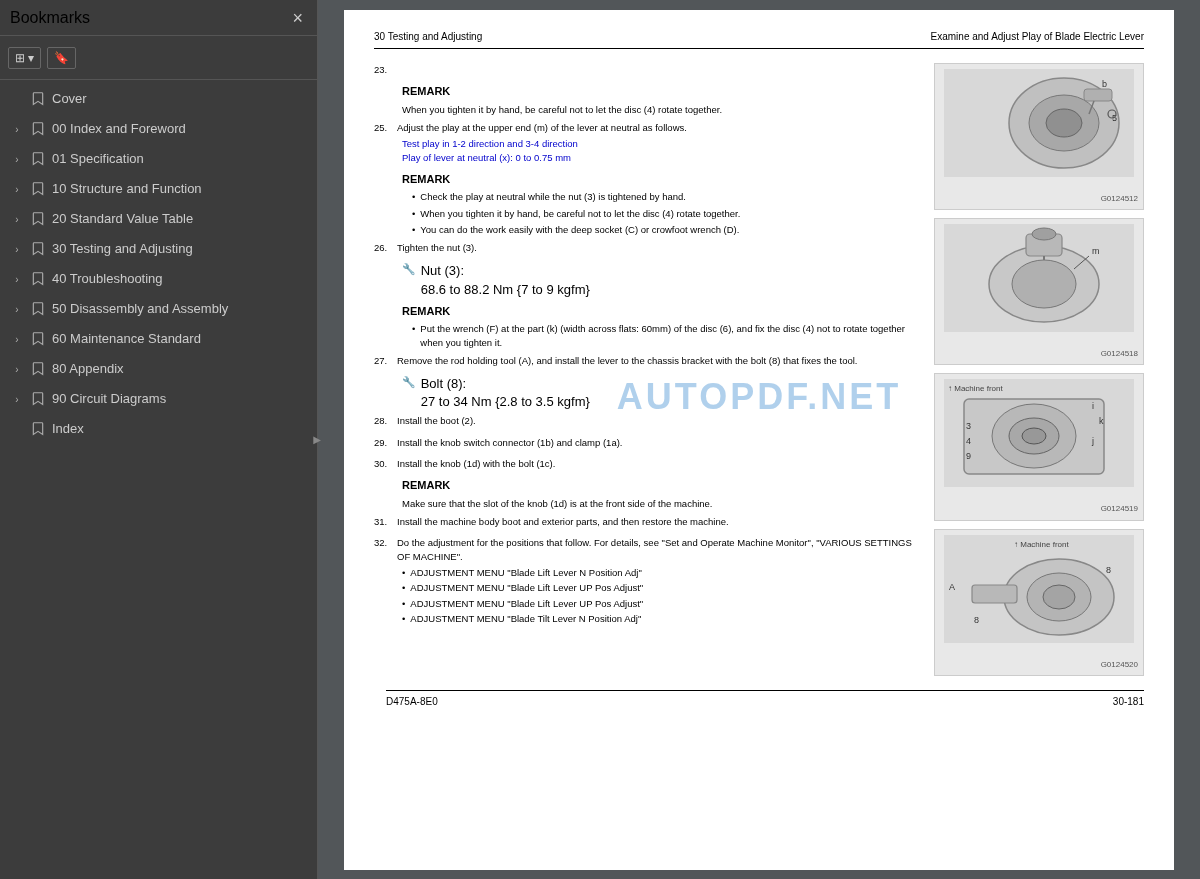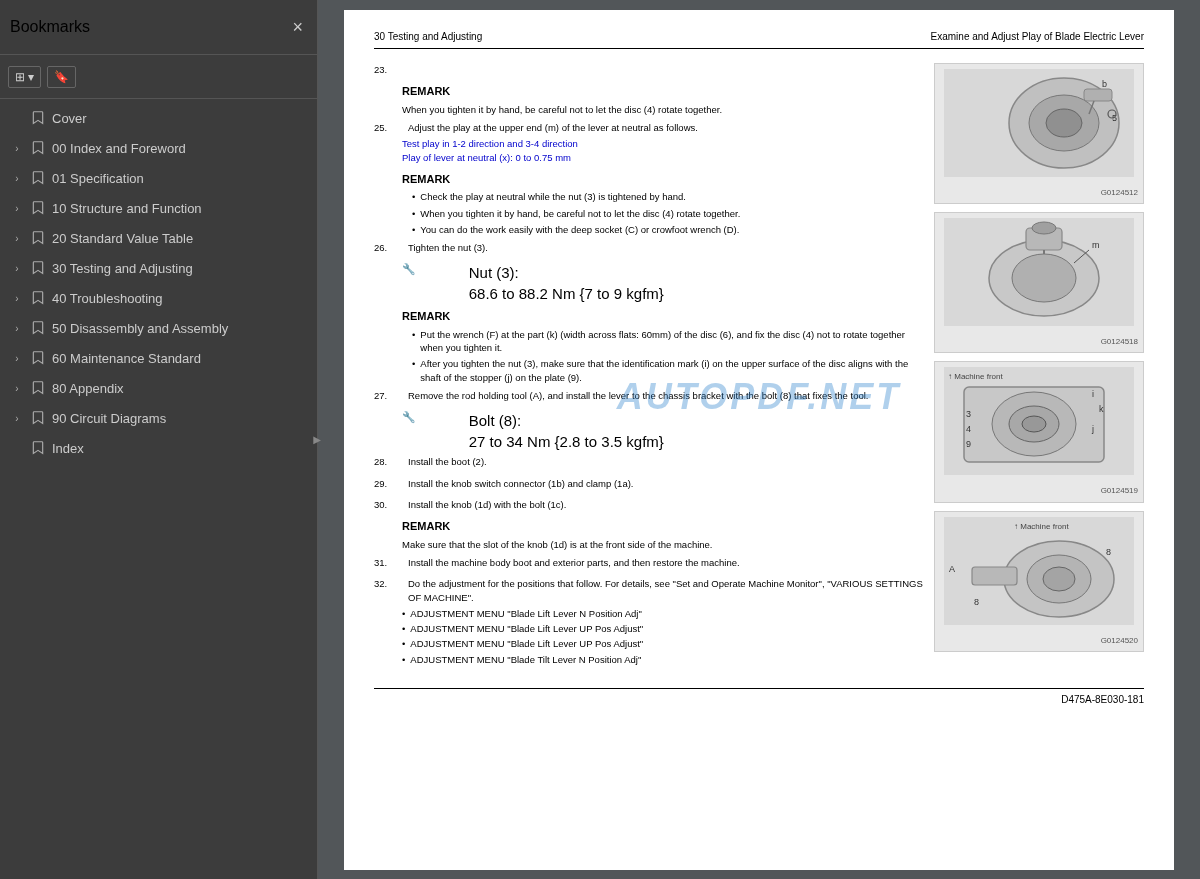--- a/index.html
+++ b/index.html
@@ -17,21 +17,21 @@
       position: relative;
     }
 
     #sidebar-header {
       display: flex;
       align-items: center;
       justify-content: space-between;
       padding: 6px 10px;
       background: #3c3c3c;
       border-bottom: 1px solid #555;
-      height: 55px;
+      height: 36px;
     }
 
     #close-btn {
       color: #ccc;
       background: none;
       border: none;
       cursor: pointer;
       font-size: 18px;
       line-height: 1;
       padding: 2px 4px;
@@ -60,21 +60,20 @@
     }
 
     #bookmark-list {
       flex: 1;
       overflow-y: auto;
       padding: 4px 0;
     }
 
     .bookmark-item {
       display: flex;
-      align-items: center;
       padding: 7px 8px 7px 10px;
       color: #ccc;
       cursor: pointer;
       font-size: 13px;
       gap: 6px;
     }
 
     .expand-arrow {
       width: 14px;
       display: flex;
@@ -170,21 +169,21 @@
       flex-direction: column;
       gap: 8px;
     }
 
     .step-block {
       margin-bottom: 8px;
     }
 
     .step-line {
       display: flex;
-      gap: 12px;
+      gap: 1px;
       margin-bottom: 3px;
     }
 
     .step-num {
       min-width: 22px;
       font-size: 9.5px;
     }
 
     .step-text {
       font-size: 9.5px;
@@ -222,22 +221,21 @@
       margin: 3px 0 3px 28px;
       align-items: flex-start;
     }
 
     .torque-icon {
       font-size: 11px;
       color: #333;
     }
 
     .torque-values {
-      font-size: 15px;
-      margin-left: 48px;
+      font-size: 13px;
     }
 
     .blue-text {
       color: #0000cc;
       font-size: 9.5px;
     }
 
     .image-box {
       border: 1px solid #ccc;
       background: #e8e8e8;
@@ -247,43 +245,43 @@
       justify-content: flex-end;
       padding: 5px;
       position: relative;
     }
 
     .image-label {
       font-size: 8px;
       color: #555;
       text-align: right;
       width: 100%;
-      margin-top: 10px;
+      margin-top: 16px;
     }
 
     .watermark {
       position: absolute;
       top: 50%;
       left: 50%;
       transform: translate(-50%, -50%);
       font-size: 28px;
       font-weight: bold;
       color: rgba(30, 120, 200, 0.5);
       white-space: nowrap;
       letter-spacing: 2px;
-      font-style: italic;
     }
 
     .page-footer {
       display: flex;
-      justify-content: flex-end;
+      justify-content: space-between;
       border-top: 1px solid #000;
       margin-top: 14px;
       padding-top: 4px;
       font-size: 10px;
+      margin-left: 12px;
     }
 
     .sub-bullets {
       padding-left: 10px;
     }
 
     .adj-menu-item {
       display: flex;
       gap: 5px;
       margin-bottom: 2px;
@@ -483,21 +481,20 @@
           <div class="torque-values">
             <div>Nut (3):</div>
             <div>68.6 to 88.2 Nm {7 to 9 kgfm}</div>
           </div>
         </div>
 
         <div class="remark-block">
           <div class="remark-title">REMARK</div>
           <div class="sub-bullets">
             <div class="bullet-item">Put the wrench (F) at the part (k) (width across flats: 60mm) of the disc (6), and fix the disc (4) not to rotate together when you tighten it.</div>
-            <div class="bullet-item">After you tighten the nut (3), make sure that the identification mark (i) on the upper surface of the disc aligns with the shaft of the stopper (j) on the plate (9).</div>
           </div>
         </div>
 
         <div class="step-block">
           <div class="step-line">
             <span class="step-num">27.</span>
             <span class="step-text">Remove the rod holding tool (A), and install the lever to the chassis bracket with the bolt (8) that fixes the tool.</span>
           </div>
         </div>
 

